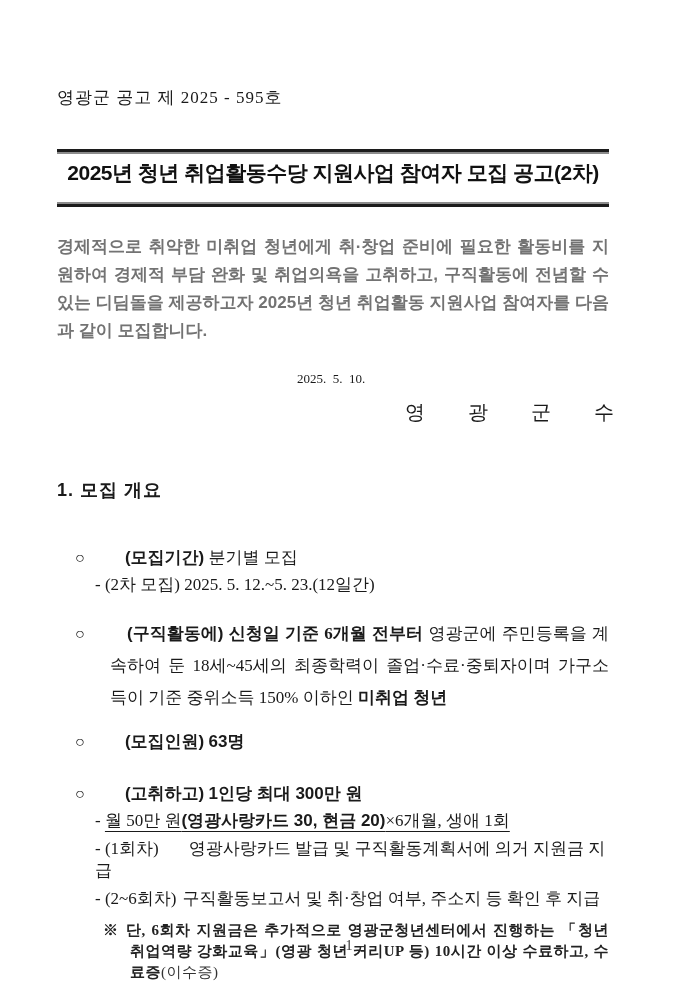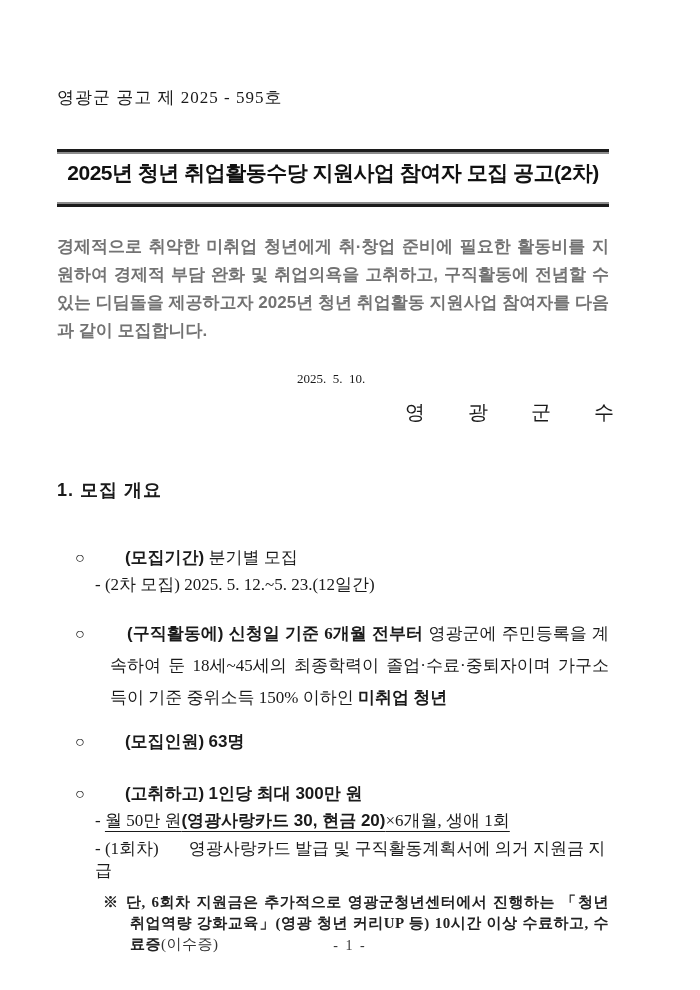--- a/index.html
+++ b/index.html
@@ -104,20 +104,24 @@
   </div>
   <div class="sub-line mt8">
     <span>-</span>
     <span class="underline"><span>월 50만 원</span><span class="bold-gothic">(영광사랑카드 30, 현금 20)</span><span>×6개월, 생애 1회</span></span>
   </div>
 
   <div class="sub-line mt6">
     <span>-</span>
     <span>(1회차)</span><span class="gap-wide"></span><span>영광사랑카드 발급 및 구직활동계획서에 의거 지원금 지급</span>
   </div>
+  <div class="sub-line mt6">
+    <span>-</span>
+    <span>(2~6회차)</span><span class="gap-small"></span><span>구직활동보고서 및 취·창업 여부, 주소지 등 확인 후 지급</span>
+  </div>
 
   <div class="note">
     <span>※</span>
     <span>단, 6회차 지원금은 추가적으로 영광군청년센터에서 진행하는 「청년 취업역량 강화교육」(영광 청년 커리UP 등) 10시간 이상 수료하고, 수료증</span><span class="light">(이수증)</span>
   </div>
 
   <div class="page-number">- 1 -</div>
 
 </div>
 

